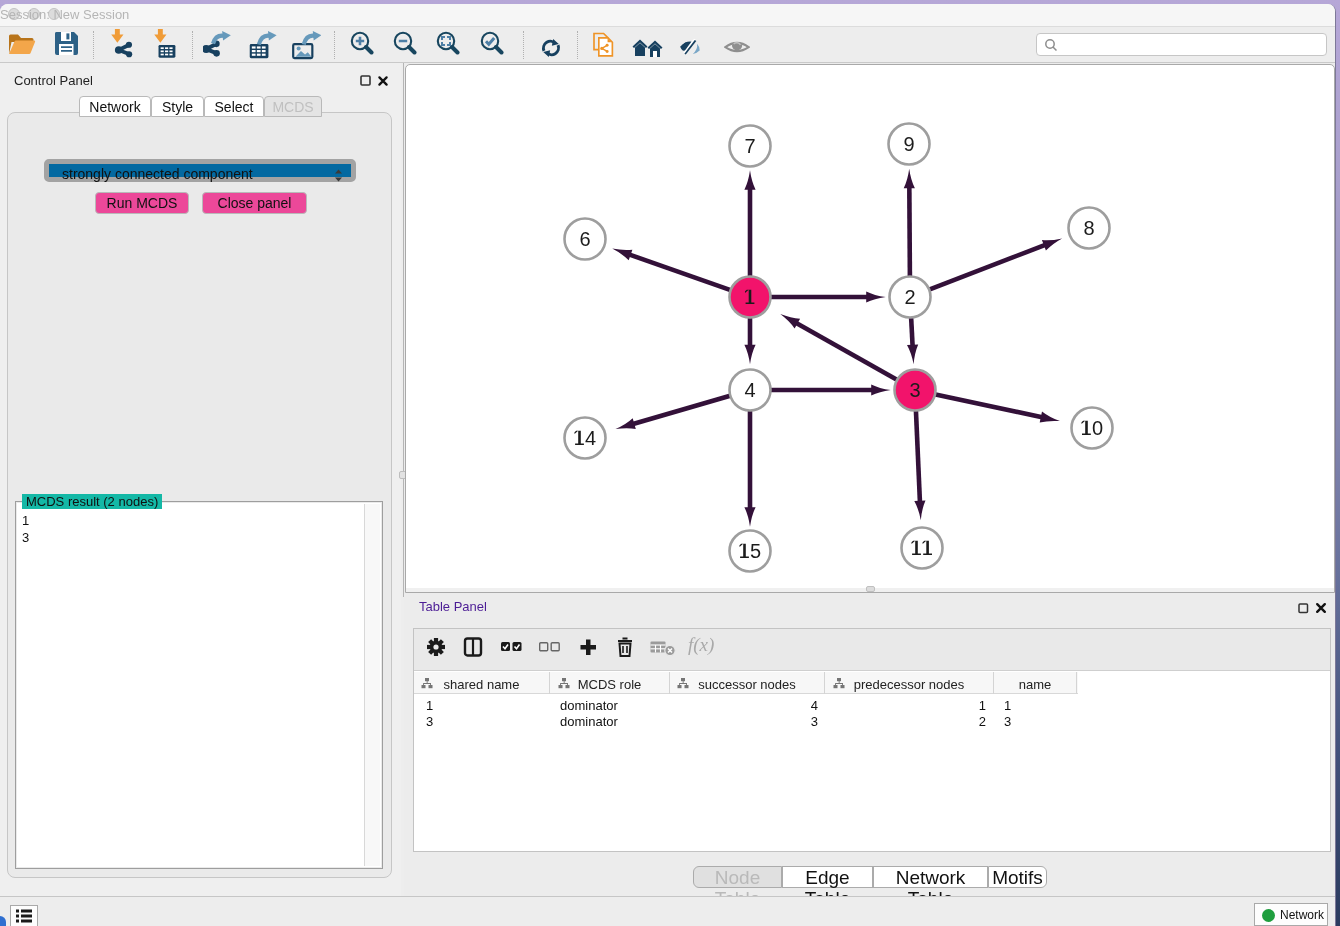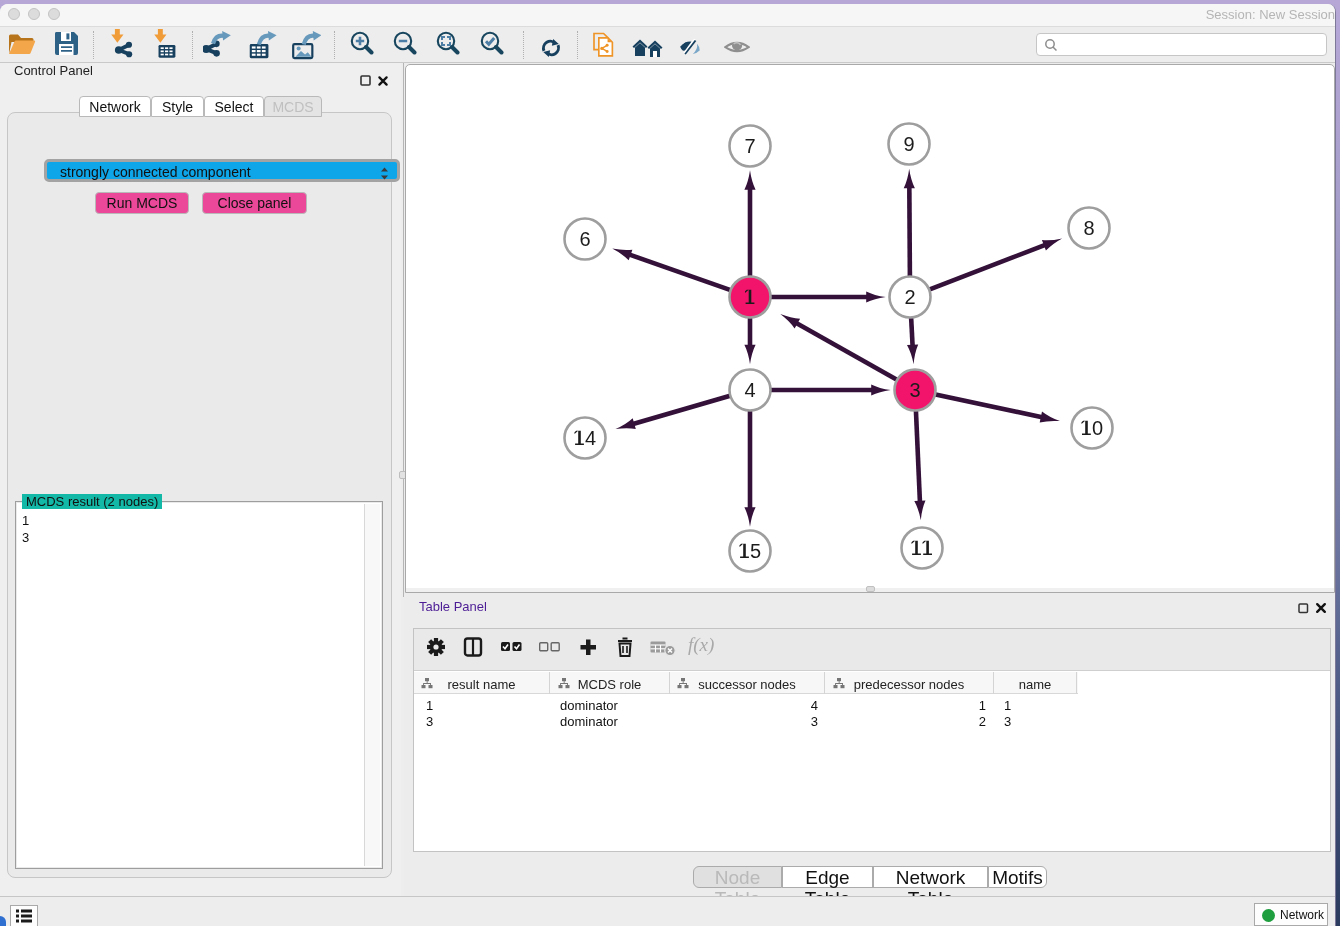--- a/index.html
+++ b/index.html
@@ -1,21 +1,21 @@
 <!DOCTYPE html>
 <html><head><meta charset="utf-8"><style>
 * {margin:0;padding:0;box-sizing:border-box}
 body {width:1340px;height:926px;overflow:hidden;font-family:"Liberation Sans",sans-serif;
   background:linear-gradient(180deg,#b6a7d7 0%,#a89fcc 20%,#8d8db6 40%,#67719c 62%,#41507a 82%,#2b3b5f 100%)}
 #win {position:absolute;left:0;top:4px;width:1336px;height:922px;background:#ededed;
   border-radius:8px 8px 0 0;overflow:hidden;border-right:1px solid #7d7898}
 .abs {position:absolute}
 #titlebar {position:absolute;left:0;top:0;width:100%;height:23px;background:#f6f6f6;border-bottom:1px solid #dcdcdc}
 .tl {position:absolute;top:4px;width:12px;height:12px;border-radius:50%;background:#dcdcdc;border:1px solid #c3c3c3}
-#wtitle {position:absolute;top:3px;width:100%;text-align:right;font-size:13px;color:#b5b5b5}
+#wtitle {position:absolute;top:3px;width:100%;text-align:left;font-size:13px;color:#b5b5b5}
 #toolbar {position:absolute;left:0;top:24px;width:100%;height:35px;background:#ededed;border-bottom:1px solid #c9c9c9}
 .tsep {position:absolute;top:27px;height:28px;border-left:1px dotted #b0b0b0}
 #search {position:absolute;left:1036px;top:29px;width:291px;height:23px;background:#fff;
   border:1px solid #c6c6c6;border-radius:4px}
 #cpanel {position:absolute;left:0;top:59px;width:401px;height:834px;background:#efefef}
 #cbox {position:absolute;left:7px;top:49px;width:385px;height:766px;border:1px solid #c6c6c6;border-radius:8px;background:#eaeaea}
 .tab {position:absolute;top:33px;height:21px;border:1px solid #b9b9b9;background:#fff;
   font-size:14px;color:#111;text-align:center;line-height:20px;border-radius:4px 4px 0 0;z-index:3}
 .btn {position:absolute;height:22px;background:#ec4899;border:1px solid #b9b9b9;border-radius:4px;
   font-size:14px;color:#111;text-align:center;line-height:20px}
@@ -183,33 +183,33 @@
     <div class="tsep" style="left:523px"></div>
     <div class="tsep" style="left:577px"></div>
  <div id="search">
       <svg width="14" height="14" viewBox="0 0 14 14" style="position:absolute;left:7px;top:4px">
    <circle cx="6" cy="6" r="4.2" fill="none" stroke="#8d8d8d" stroke-width="1.5"></circle>
    <line x1="9" y1="9" x2="12.5" y2="12.5" stroke="#8d8d8d" stroke-width="1.5"></line>
       </svg>
     </div>
 
  <div id="cpanel">
-  <div class="abs" style="left:14px;top:0;font-size:13px;color:#222">Control Panel</div>
+  <div class="abs" style="left:14px;top:10px;font-size:13px;color:#222">Control Panel</div>
   <svg class="abs" style="left:360px;top:12px" width="12" height="12" viewBox="0 0 12 12">
     <rect x="1" y="1" width="9" height="9" fill="none" stroke="#333" stroke-width="1.6" rx="1"></rect>
       </svg>
   <svg class="abs" style="left:377px;top:12px" width="12" height="12" viewBox="0 0 12 12">
     <path d="M2.4 2.4 L9.6 9.6 M9.6 2.4 L2.4 9.6" stroke="#111" stroke-width="2.3" stroke-linecap="round"></path>
       </svg>
   <div id="cbox"></div>
   <div class="tab" style="left:79px;width:72px">Network</div>
   <div class="tab" style="left:151px;width:53px">Style</div>
   <div class="tab" style="left:204px;width:60px">Select</div>
   <div class="tab" style="left:264px;width:58px;background:#e4e4e4;color:#c0c0c0;border-radius:4px 4px 0 0">MCDS</div>
-  <div class="abs" style="left:44px;top:96px;width:356px;height:23px;background:#0ea5e9;border:3px solid #a3a3a3;border-radius:5px">
+  <div class="abs" style="left:44px;top:96px;width:312px;height:23px;background:#0369a1;border:5px solid #a3a3a3;border-radius:5px">
     <div class="abs" style="left:13px;top:2px;font-size:14px;color:#111">strongly connected component</div>
     <svg class="abs" style="right:8px;top:5px" width="9" height="13" viewBox="0 0 9 13">
       <path d="M4.5 0.5 L8 4.5 H1 Z" fill="#3a3a3a"></path>
           <path d="M4.5 12.5 L8 8.5 H1 Z" fill="#3a3a3a"></path>
         </svg>
   </div>
   <div class="btn" style="left:95px;top:129px;width:94px">Run MCDS</div>
   <div class="btn" style="left:202px;top:129px;width:105px">Close panel</div>
   <div id="gbox">
     <div id="gwhite">
@@ -288,21 +288,21 @@
   <div class="abs" style="left:419px;top:595px;font-size:13px;color:#4c1d95">Table Panel</div>
   <svg class="abs" style="left:1298px;top:599px" width="11" height="11" viewBox="0 0 11 11">
     <rect x="1" y="1" width="8.5" height="8.5" fill="none" stroke="#333" stroke-width="1.5" rx="1"></rect>
     </svg>
   <svg class="abs" style="left:1315px;top:598px" width="12" height="12" viewBox="0 0 12 12">
     <path d="M2.2 2.2 L9.8 9.8 M9.8 2.2 L2.2 9.8" stroke="#111" stroke-width="2.4" stroke-linecap="round"></path>
     </svg>
  <div id="tbox">
    <div id="ttool"></div>
    <div id="thead">
-     <div class="hcell" style="left:0;width:136px">result name</div>
+     <div class="hcell" style="left:0;width:136px">shared name</div>
      <div class="hcell" style="left:136px;width:120px">MCDS role</div>
      <div class="hcell" style="left:256px;width:155px">successor nodes</div>
      <div class="hcell" style="left:411px;width:169px">predecessor nodes</div>
      <div class="hcell" style="left:580px;width:83px">name</div>
    </div>
    <div class="dcell" style="left:12px;top:69px">1</div>
    <div class="dcell" style="left:146px;top:69px">dominator</div>
    <div class="dcell" style="left:256px;top:69px;width:148px;text-align:right">4</div>
    <div class="dcell" style="left:411px;top:69px;width:161px;text-align:right">1</div>
    <div class="dcell" style="left:590px;top:69px">1</div>

